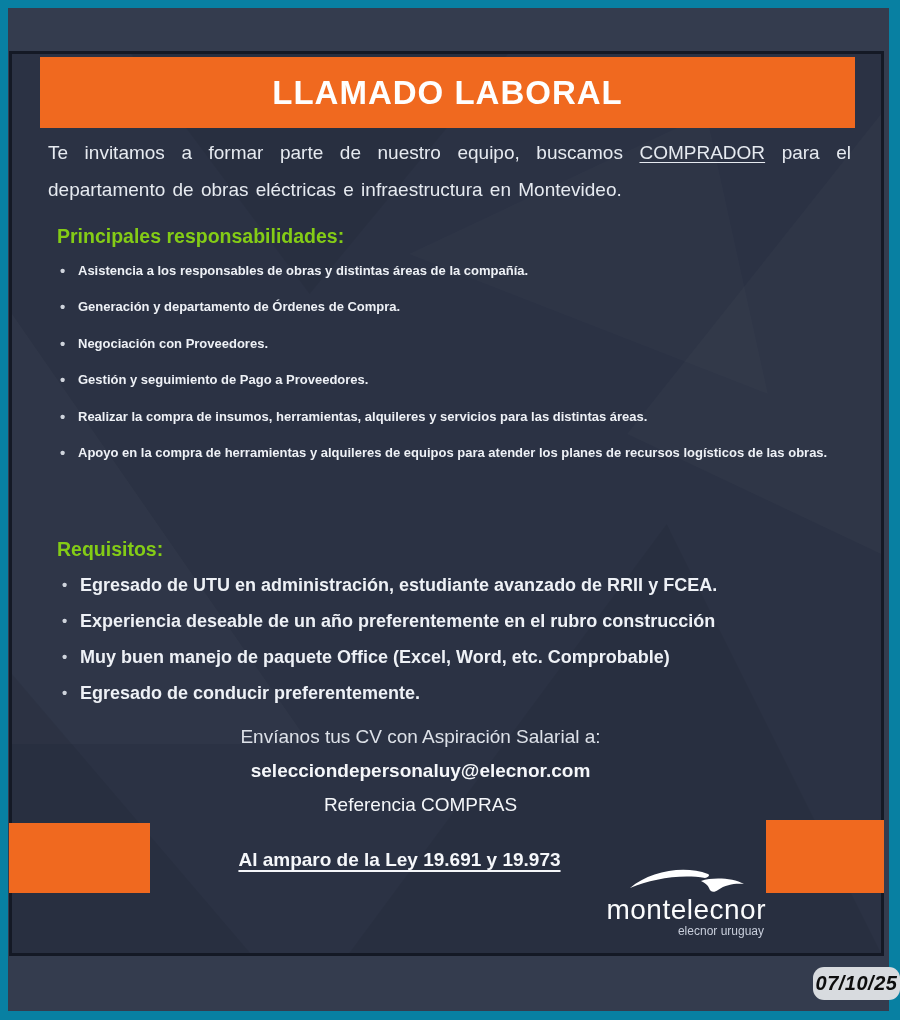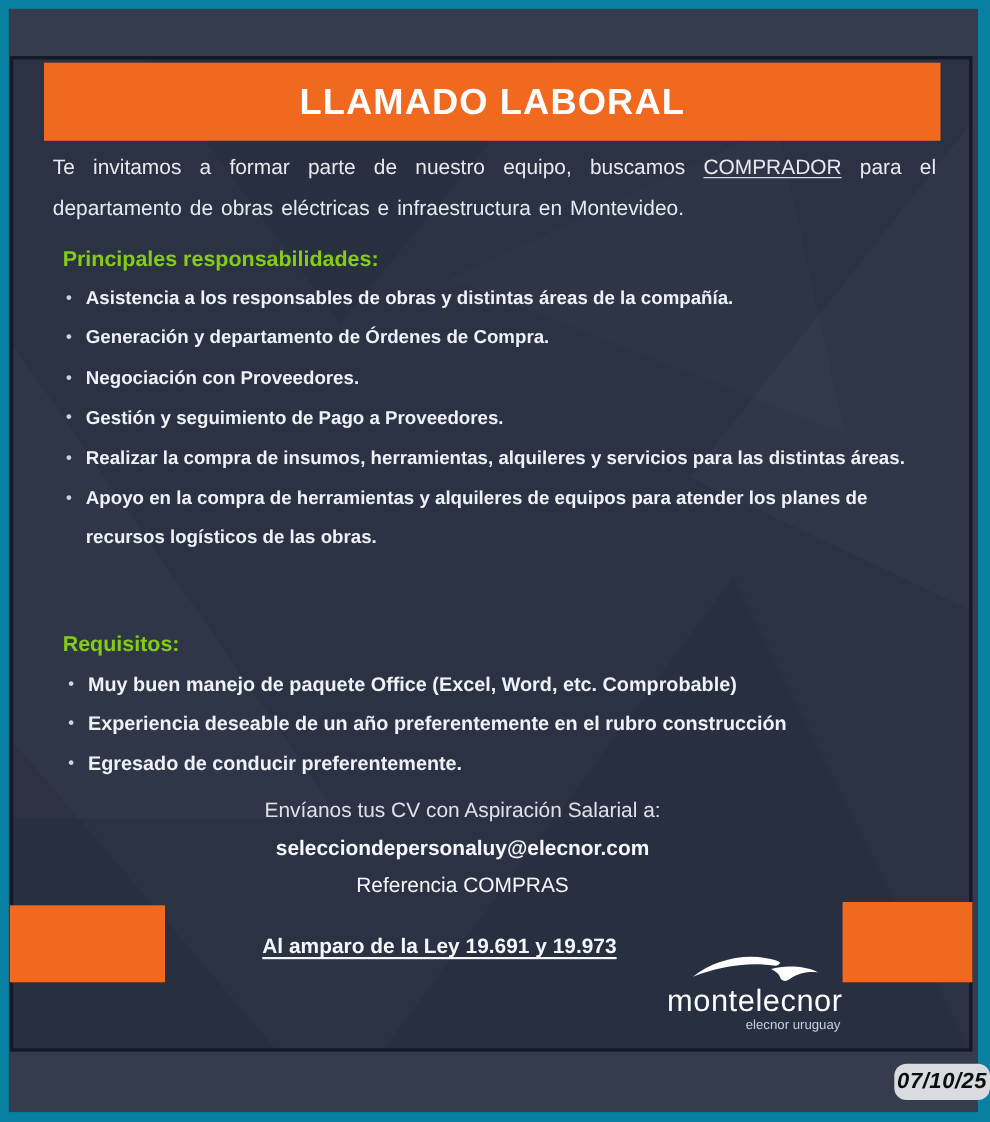--- a/index.html
+++ b/index.html
@@ -45,21 +45,21 @@
   }
   .section-heading.requisitos{ margin-top:65px; }
 
   ul.bullets{
     position:relative;
     list-style:none;
     margin:4px 28px 0 0; padding:0 0 0 66px;
   }
   ul.bullets li{
     position:relative;
-    color:#eef1f6; font-size:17px; font-weight:700; line-height:36.4px;
+    color:#eef1f6; font-size:13px; font-weight:700; line-height:36.4px;
   }
   ul.bullets li::before{
     content:"\2022";
     position:absolute; left:-18px; top:0;
     color:#cfd4dc; font-size:15px;
   }
   ul.bullets.req{ margin-top:5px; padding-left:68px; }
   ul.bullets.req li{ font-size:18px; line-height:36px; }
 
   .footer{
@@ -131,22 +131,23 @@
         <li>Generación y departamento de Órdenes de Compra.</li>
         <li>Negociación con Proveedores.</li>
         <li>Gestión y seguimiento de Pago a Proveedores.</li>
         <li>Realizar la compra de insumos, herramientas, alquileres y servicios para las distintas áreas.</li>
         <li>Apoyo en la compra de herramientas y alquileres de equipos para atender los planes de recursos logísticos de las obras.</li>
       </ul>
 
       <div class="section-heading requisitos">Requisitos:</div>
 
       <ul class="bullets req">
+        <li>Egresado de UTU en administración, estudiante avanzado de RRII y FCEA.</li>
+        <li>Experiencia deseable de un año preferentemente en el rubro construcción</li>
         <li>Muy buen manejo de paquete Office (Excel, Word, etc. Comprobable)</li>
-        <li>Experiencia deseable de un año preferentemente en el rubro construcción</li>
         <li>Egresado de conducir preferentemente.</li>
       </ul>
 
       <div class="footer">
         <div>Envíanos tus CV con Aspiración Salarial a:</div>
         <div class="email">selecciondepersonaluy@elecnor.com</div>
         <div class="ref">Referencia COMPRAS</div>
         <span class="law">Al amparo de la Ley 19.691 y 19.973</span>
       </div>
 

